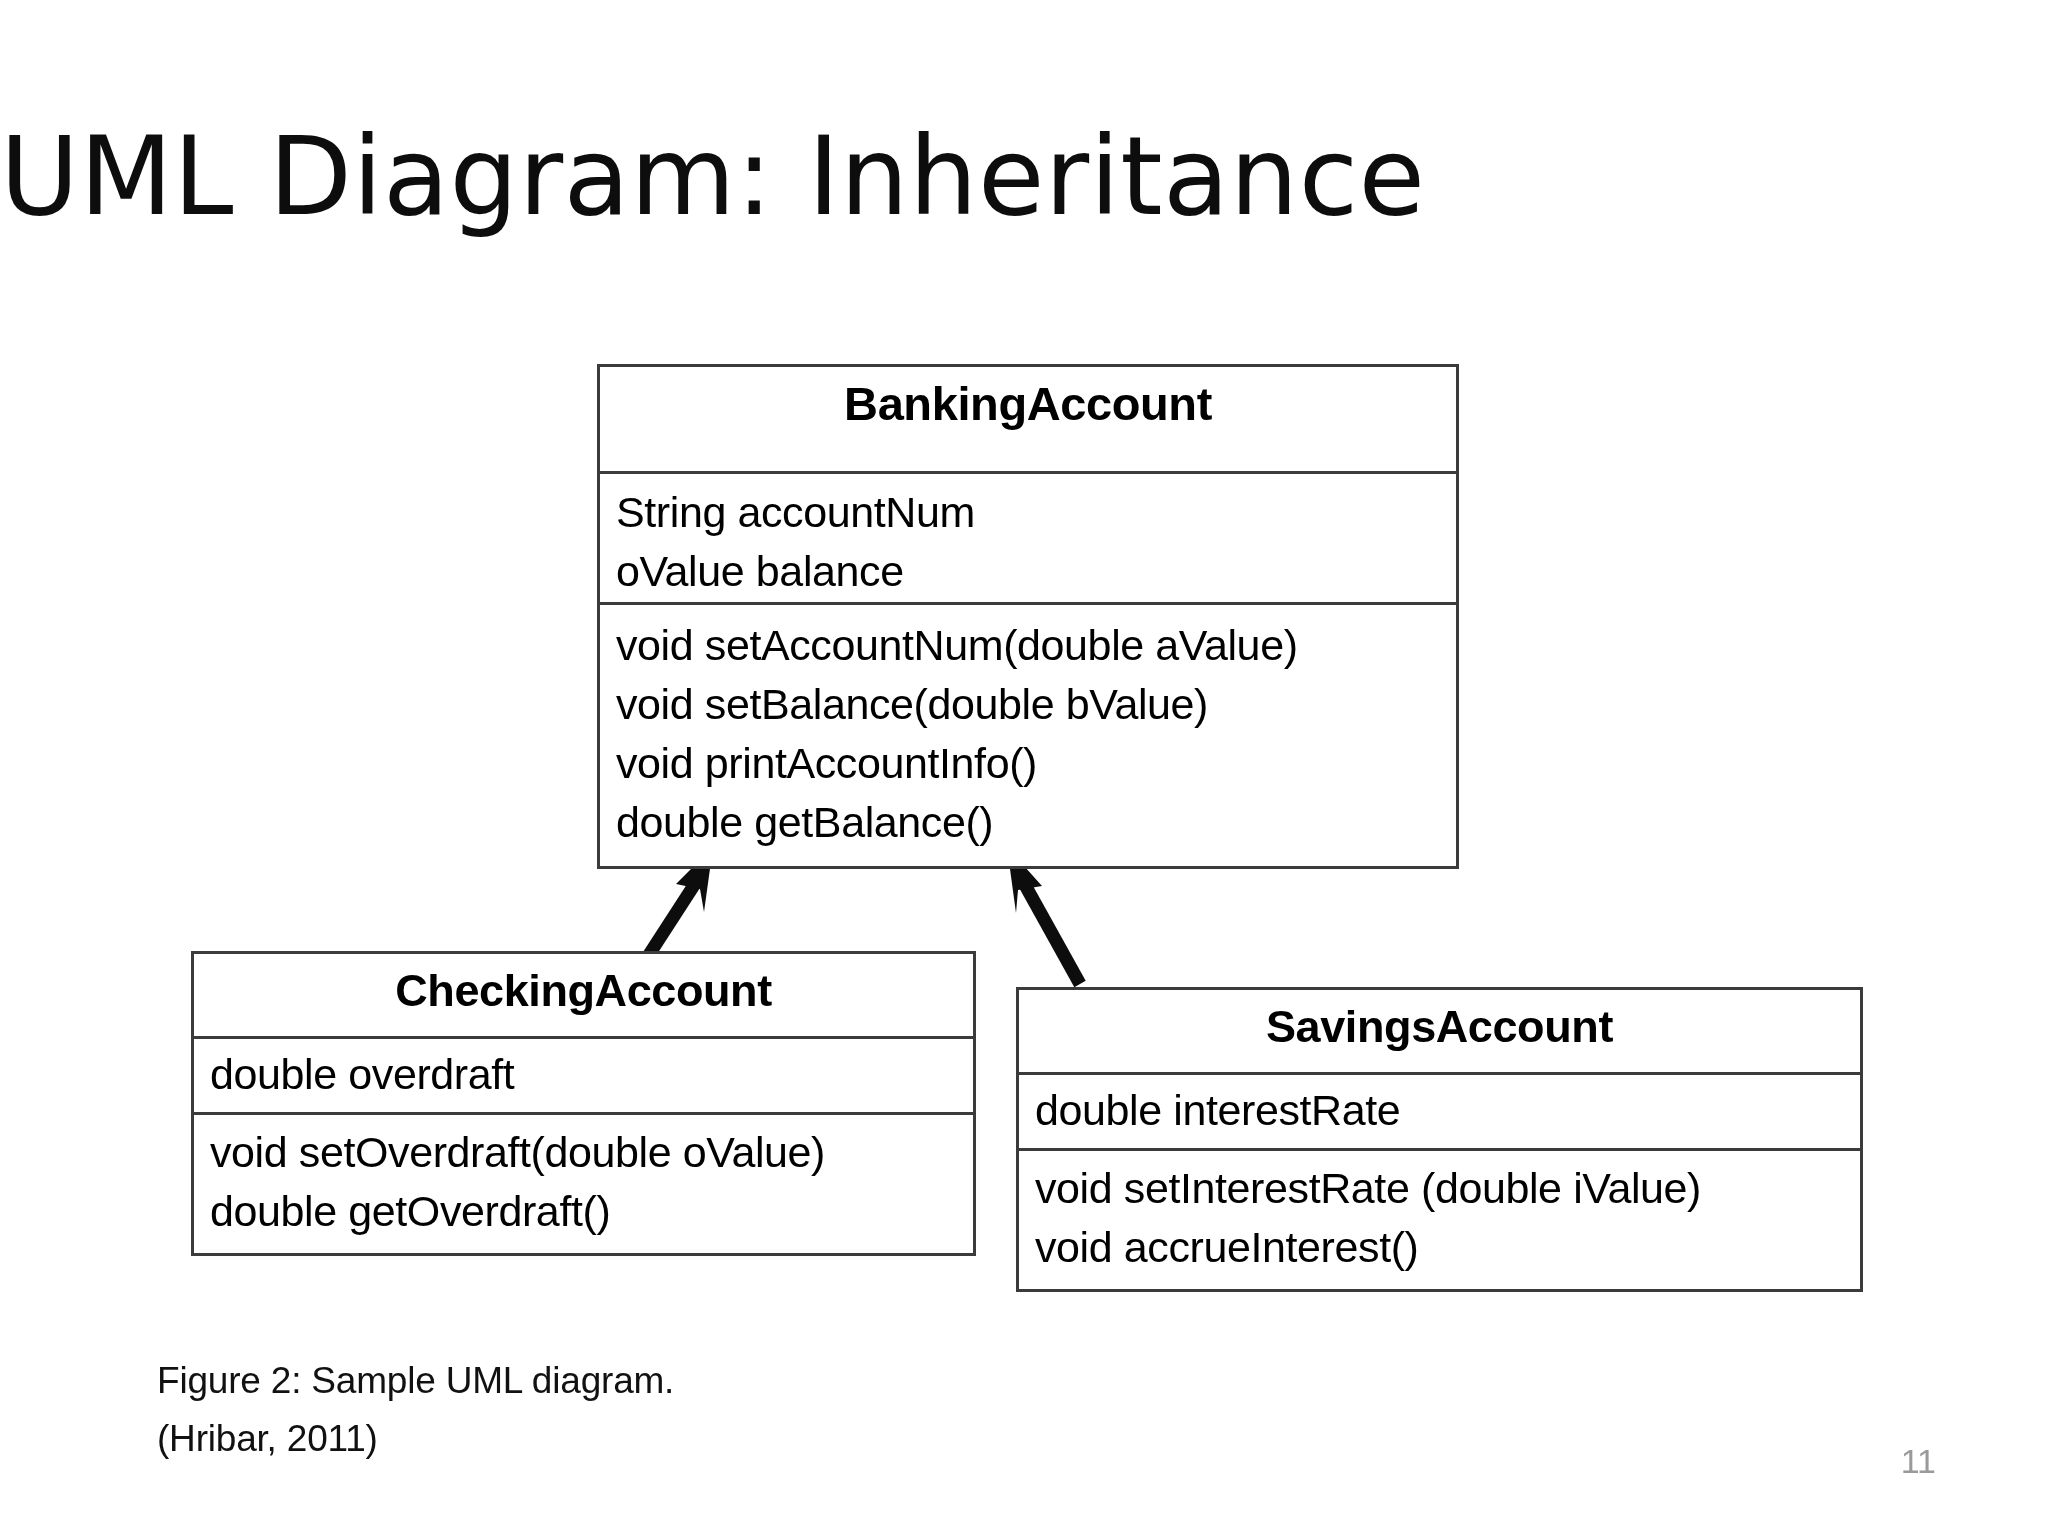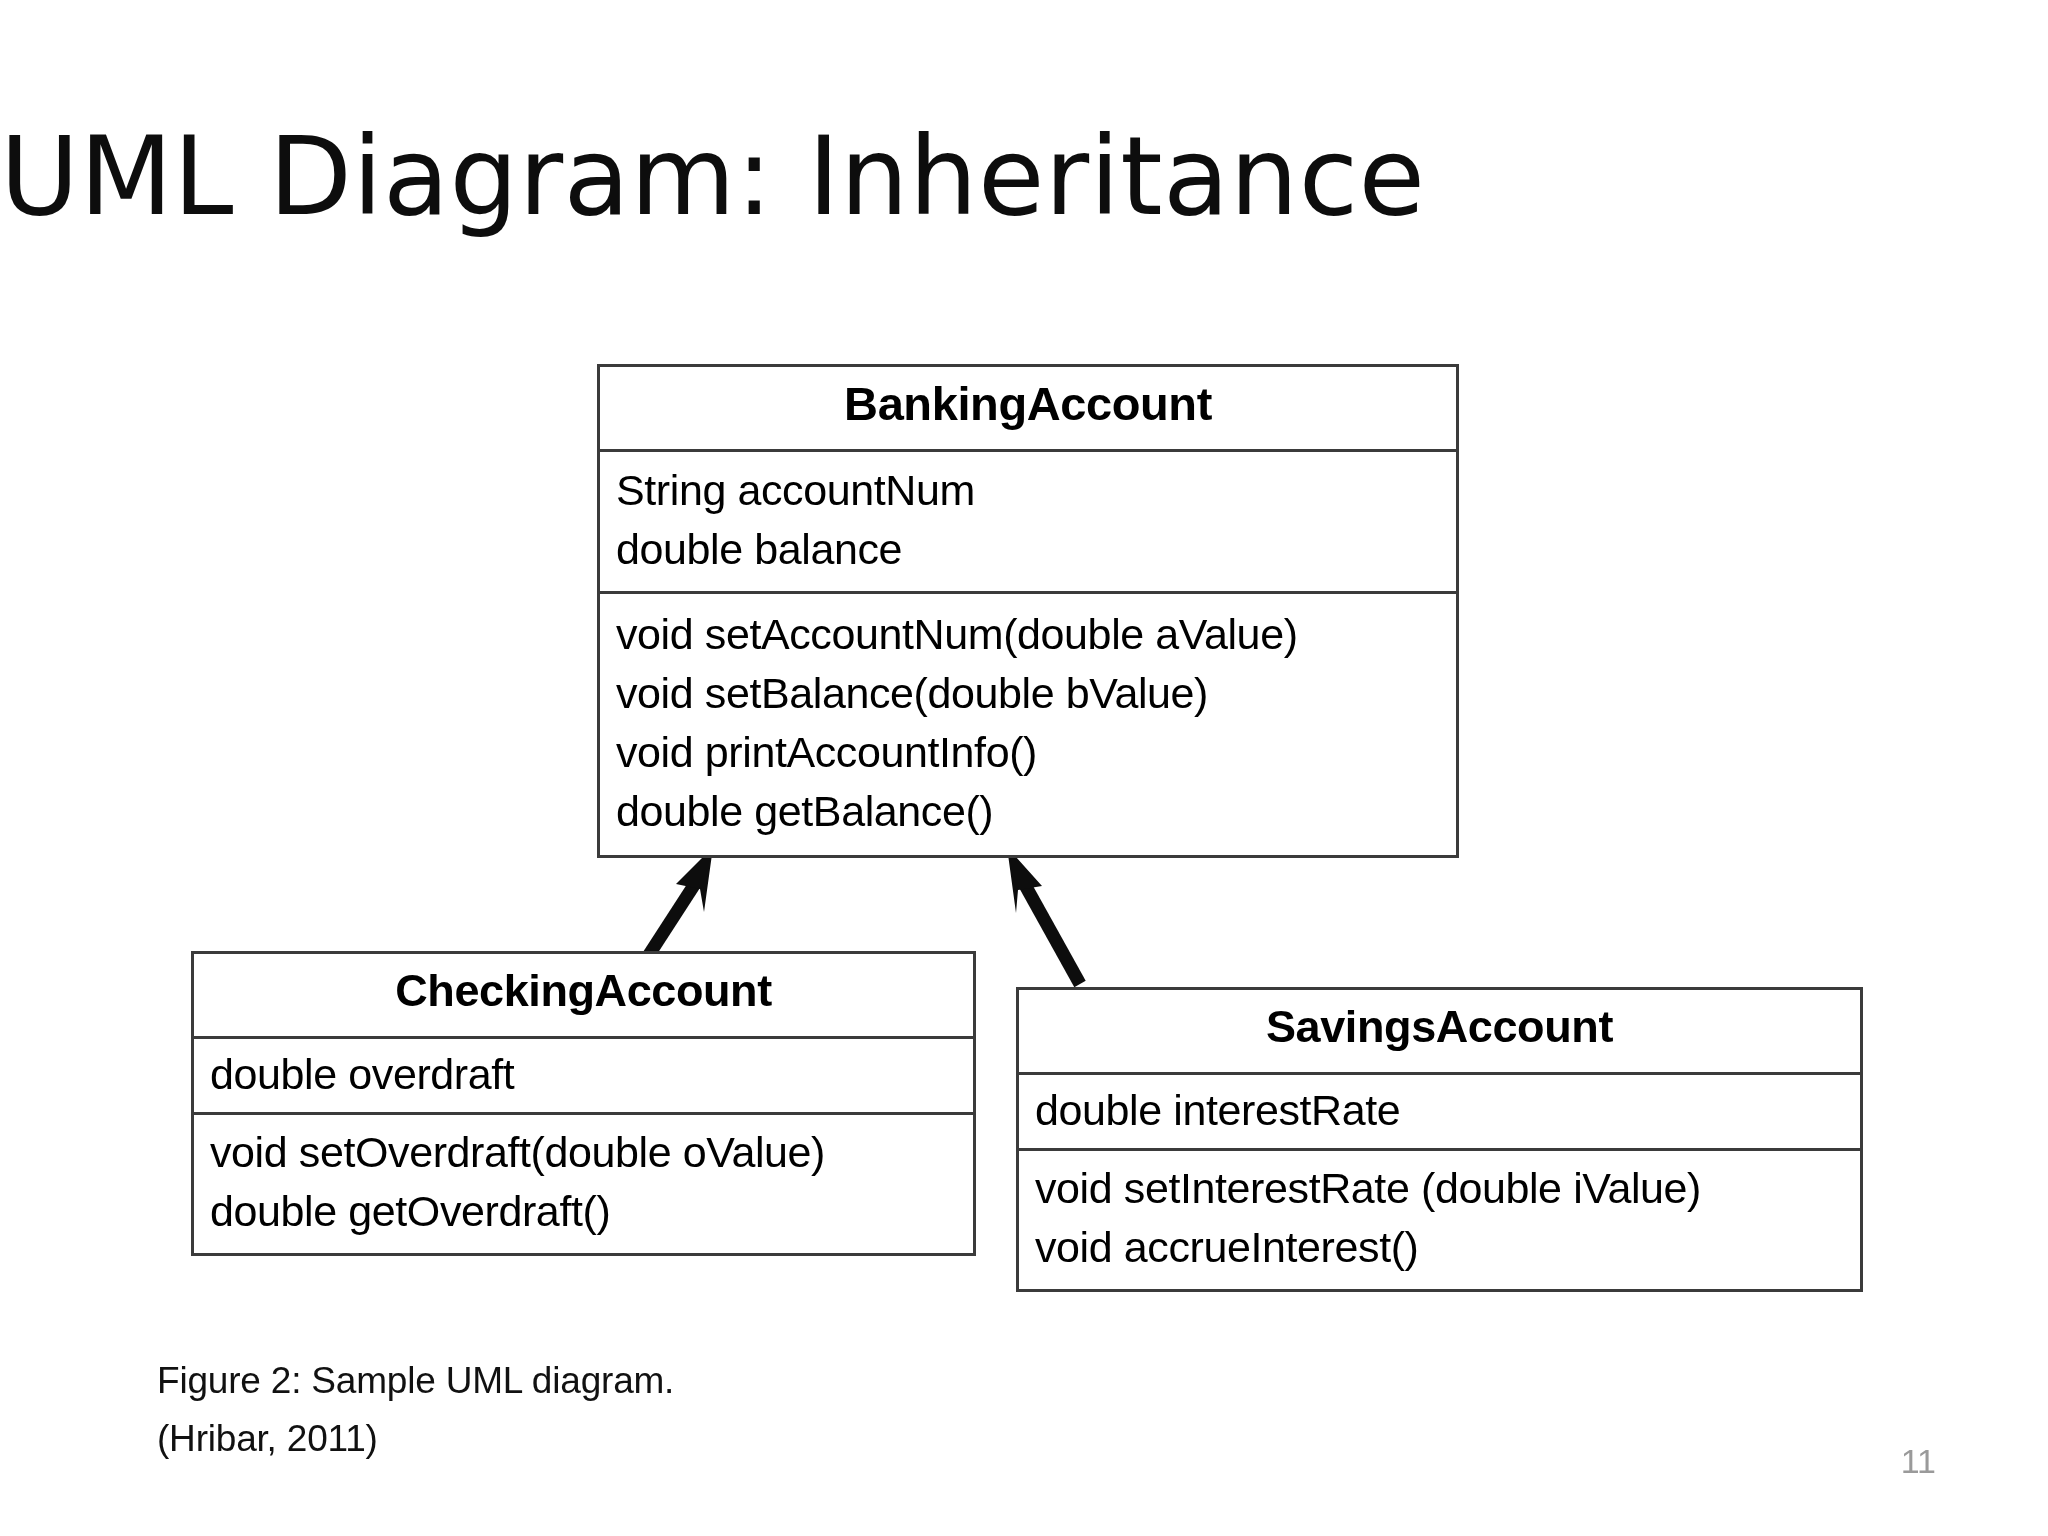--- a/index.html
+++ b/index.html
@@ -62,21 +62,21 @@
     white-space: nowrap;
   }
 
   
   #class-banking {
     left: 597px;
     top: 364px;
     width: 862px;
   }
   #class-banking .uml-class-name { font-size: 47px; }
-  #class-banking .uml-compartment.attrs { padding-top: 9px; padding-bottom: 12px; }
+  #class-banking .uml-compartment.attrs { padding-top: 9px; padding-bottom: 1px; margin-top: 22px; }
   #class-banking .uml-compartment.ops   { padding-top: 11px; padding-bottom: 14px; }
 
   
   #class-checking {
     left: 191px;
     top: 951px;
     width: 785px;
   }
   
   #class-savings {
@@ -139,21 +139,21 @@
   <g>
     <line x1="1080" y1="984" x2="1020" y2="876" stroke="#0d0d0d" stroke-width="13" stroke-linecap="butt"></line>
     <polygon points="1007,847 1042,886 1018,890 1016,913" fill="#0d0d0d"></polygon>
   </g>
 </svg>
 
 <div class="uml-class" id="class-banking">
   <div class="uml-compartment uml-class-name">BankingAccount</div>
   <div class="uml-compartment attrs">
     <div class="uml-member">String accountNum</div>
-    <div class="uml-member">double balance</div>
+    <div class="uml-member">oValue balance</div>
   </div>
   <div class="uml-compartment ops">
     <div class="uml-member">void setAccountNum(double aValue)</div>
     <div class="uml-member">void setBalance(double bValue)</div>
     <div class="uml-member">void printAccountInfo()</div>
     <div class="uml-member">double getBalance()</div>
   </div>
 </div>
 
 <div class="uml-class" id="class-checking">

